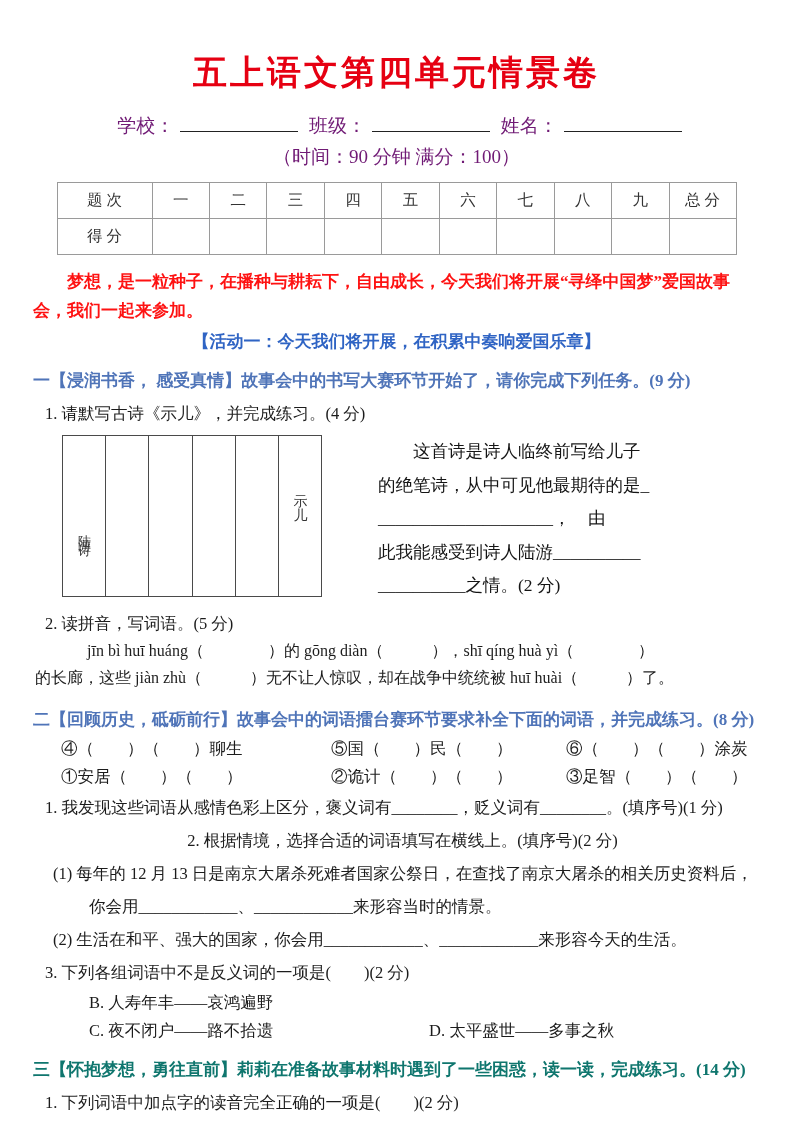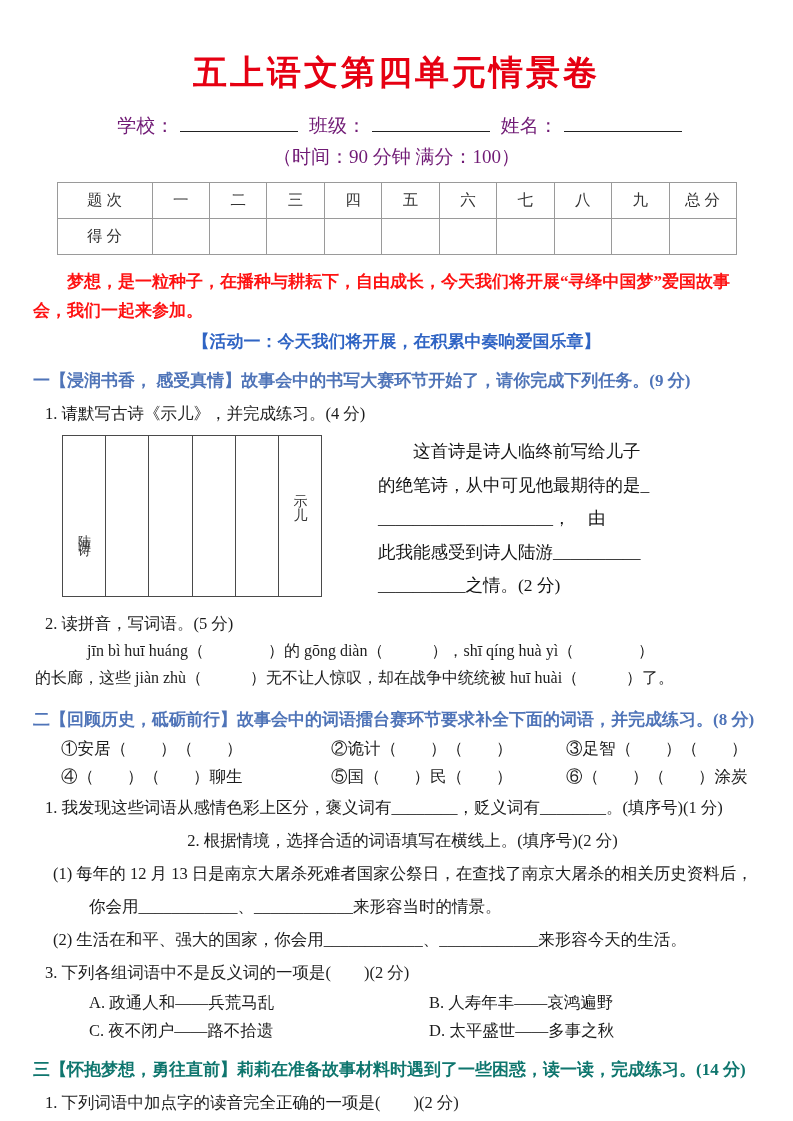--- a/index.html
+++ b/index.html
@@ -159,39 +159,38 @@
     </div>
   </div>
 
   <div class="q-line">2. 读拼音，写词语。(5 分)</div>
   <div class="pinyin-line indented">jīn bì huī huáng（　　　　）的 gōng diàn（　　　），shī qíng huà yì（　　　　）</div>
   <div class="pinyin-line flush">的长廊，这些 jiàn zhù（　　　）无不让人惊叹，却在战争中统统被 huī huài（　　　）了。</div>
 
   <div class="section-heading" style="color: rgb(79, 116, 184);">二【回顾历史，砥砺前行】故事会中的词语擂台赛环节要求补全下面的词语，并完成练习。(8 分)</div>
 
   <div class="word-row">
+    <span class="w1">④（　　）（　　）聊生</span>
+    <span class="w2">⑤国（　　）民（　　）</span>
+    <span class="w3">⑥（　　）（　　）涂炭</span>
+  </div>
+  <div class="word-row">
     <span class="w1">①安居（　　）（　　）</span>
     <span class="w2">②诡计（　　）（　　）</span>
     <span class="w3">③足智（　　）（　　）</span>
-  </div>
-  <div class="word-row">
-    <span class="w1">④（　　）（　　）聊生</span>
-    <span class="w2">⑤国（　　）民（　　）</span>
-    <span class="w3">⑥（　　）（　　）涂炭</span>
   </div>
 
   <div class="sub-line" style="padding-left:12px;">1. 我发现这些词语从感情色彩上区分，褒义词有________，贬义词有________。(填序号)(1 分)</div>
   <div class="sub-line" style="padding-left:12px;text-align:center;">2. 根据情境，选择合适的词语填写在横线上。(填序号)(2 分)</div>
   <div class="sub-line">(1) 每年的 12 月 13 日是南京大屠杀死难者国家公祭日，在查找了南京大屠杀的相关历史资料后，</div>
   <div class="sub-line cont">你会用____________、____________来形容当时的情景。</div>
   <div class="sub-line">(2) 生活在和平、强大的国家，你会用____________、____________来形容今天的生活。</div>
   <div class="sub-line" style="padding-left:12px;">3. 下列各组词语中不是反义词的一项是(　　)(2 分)</div>
 
   <div class="opt-2col">
-    <span class="left">A. 政通人和——兵荒马乱</span>
     <span class="right">B. 人寿年丰——哀鸿遍野</span>
   </div>
   <div class="opt-2col">
     <span class="left">C. 夜不闭户——路不拾遗</span>
     <span class="right">D. 太平盛世——多事之秋</span>
   </div>
 
   <div class="section-heading" style="color: #0f766e;">三【怀抱梦想，勇往直前】莉莉在准备故事材料时遇到了一些困惑，读一读，完成练习。(14 分)</div>
   <div class="q-line">1. 下列词语中加点字的读音完全正确的一项是(　　)(2 分)</div>
 

